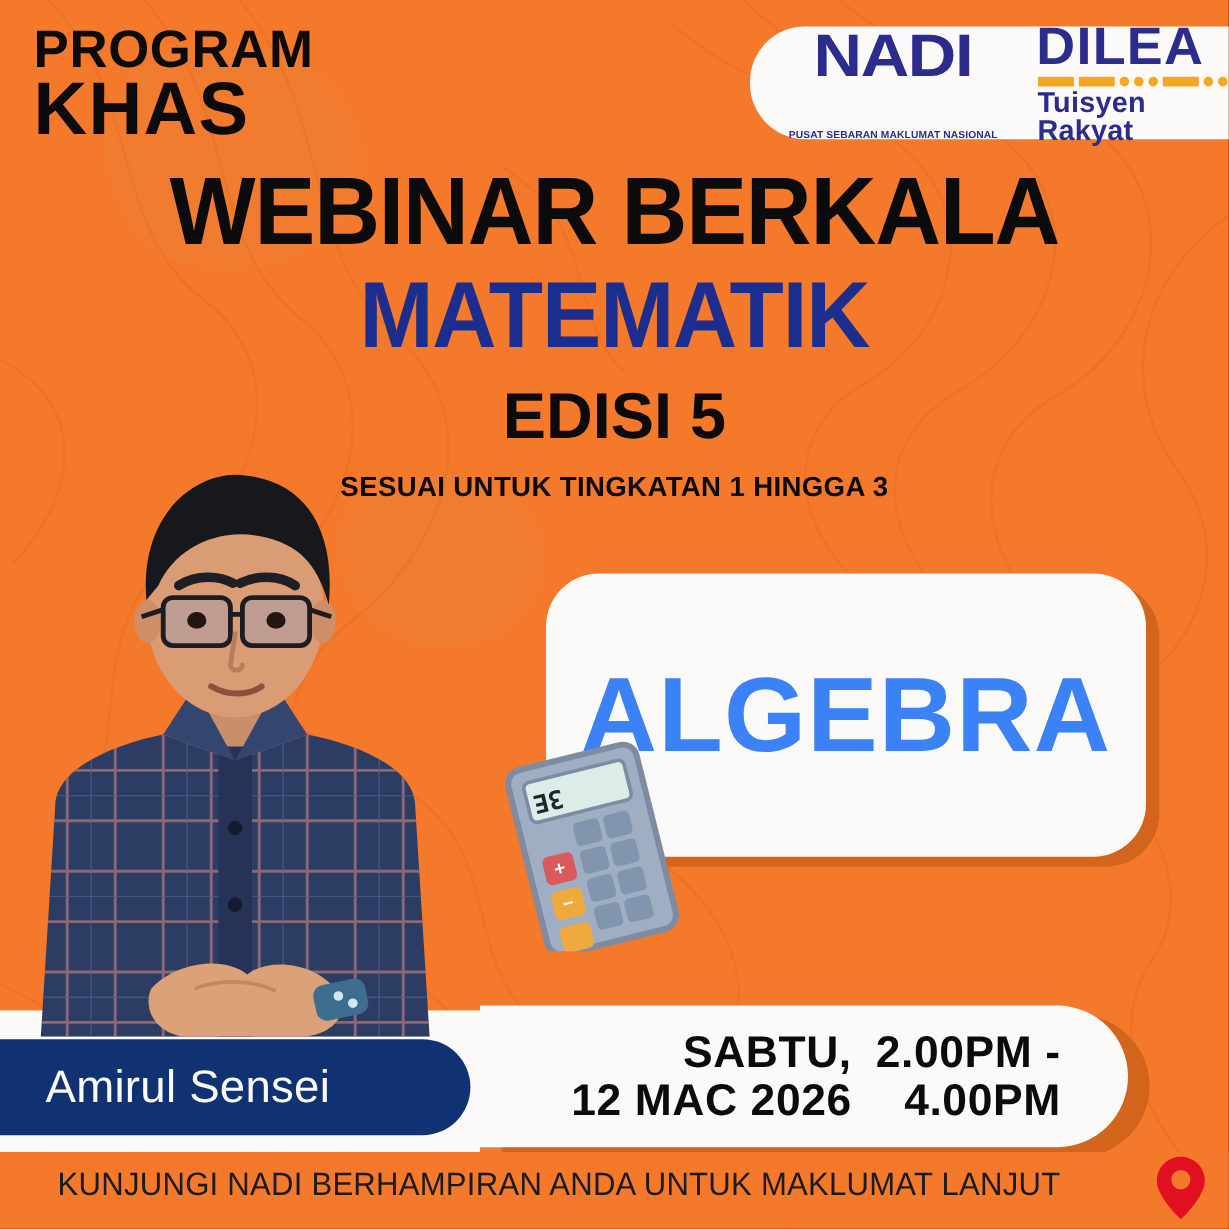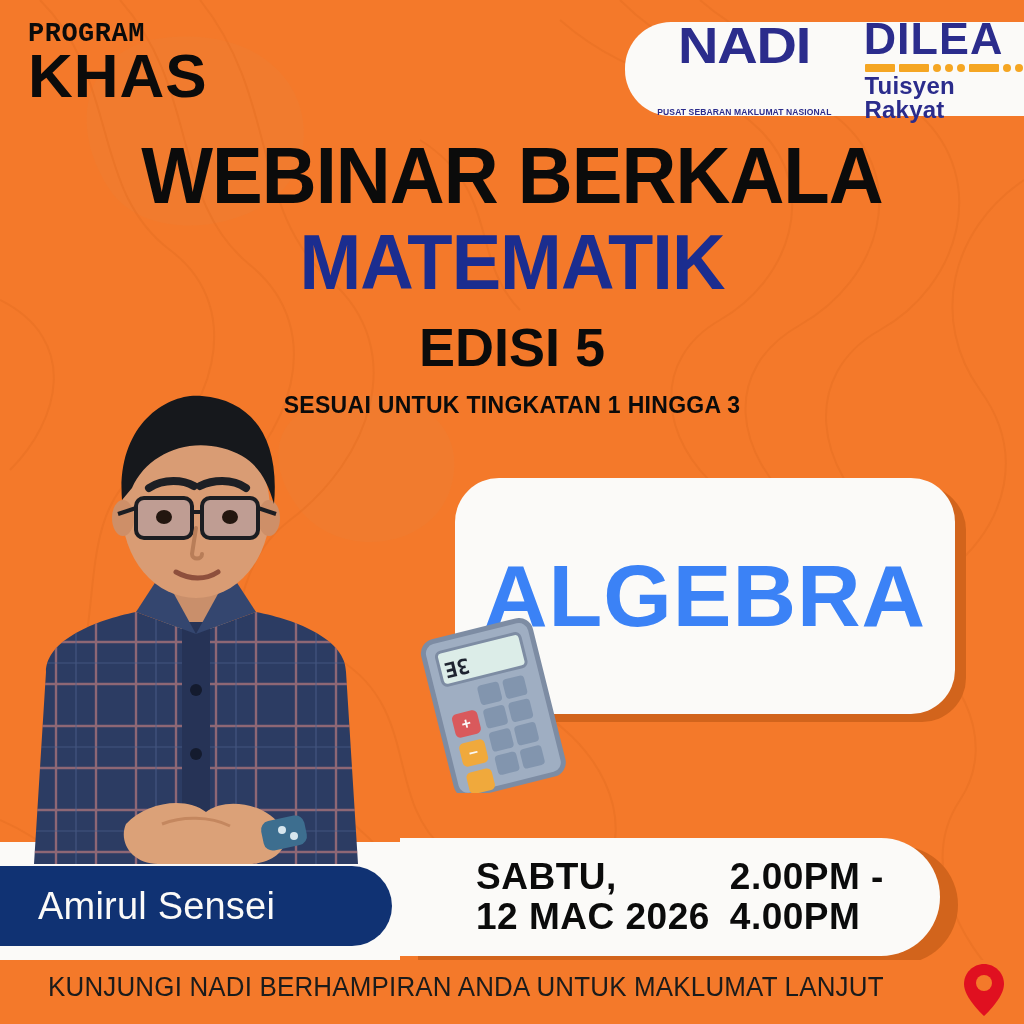--- a/index.html
+++ b/index.html
@@ -44,21 +44,21 @@
   .dilea-dashes{display:flex;align-items:center;gap:4px;margin:3px 0 2px;}
   .dsh{height:8px;background:#F5A623;border-radius:1px;}
   .dot{width:8px;height:8px;background:#F5A623;border-radius:50%;}
   .dilea-sub{font-weight:700;font-size:24px;color:#2B2C8C;letter-spacing:.2px;}
 
   
   .program{
     position:absolute;left:28px;top:22px;z-index:5;
     font-weight:700;color:#0B0B0B;line-height:.93;
   }
-  .program .l1{display:block;font-size:27px;letter-spacing:.5px;font-family:Liberation Mono, monospace;}
+  .program .l1{display:block;font-size:44px;letter-spacing:.5px;}
   .program .l2{display:block;font-size:62px;letter-spacing:1px;}
 
   .headline{
     position:absolute;left:0;right:0;top:136px;text-align:center;z-index:5;
     color:#0B0B0B;
   }
   .h-main{
     font-size:80px;font-weight:700;letter-spacing:-1px;line-height:1;
     transform:scaleX(.95);display:block;
   }
@@ -116,21 +116,21 @@
     position:absolute;left:418px;top:846px;width:540px;height:118px;
     background:#D2641C;border-radius:0 60px 60px 0;z-index:3;
   }
   .date-card{
     position:absolute;left:400px;top:838px;width:540px;height:118px;
     background:#FBFAF8;border-radius:0 60px 60px 0;z-index:4;
     display:flex;align-items:center;justify-content:center;gap:20px;
     padding-left:20px;
   }
   .date-col,.time-col{
-    display:flex;flex-direction:column;align-items:flex-start;
+    display:flex;flex-direction:column;align-items:flex-end;
     font-weight:700;color:#0B0B0B;line-height:1.08;
   }
   .date-col span,.time-col span{font-size:37px;letter-spacing:.5px;white-space:nowrap;}
 
   
   .footer-bar{
     position:absolute;left:0;right:0;top:960px;height:64px;
     background:#F4792A;z-index:6;display:flex;align-items:center;
   }
   .footer-text{

